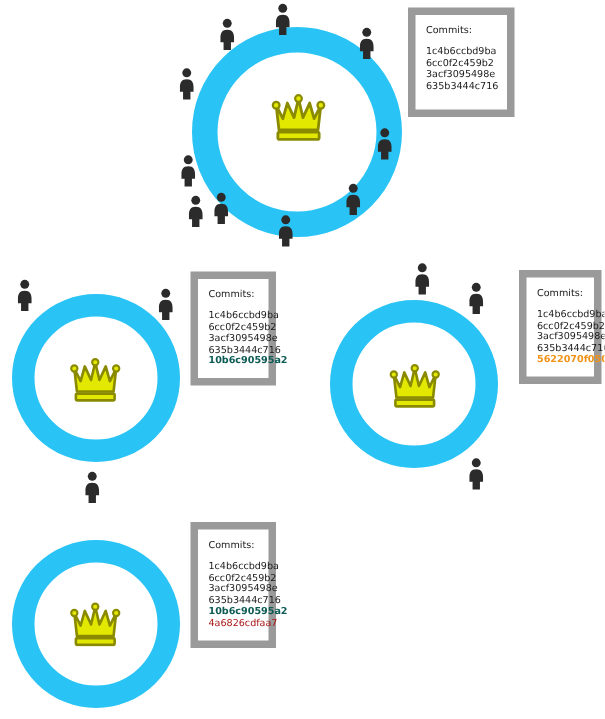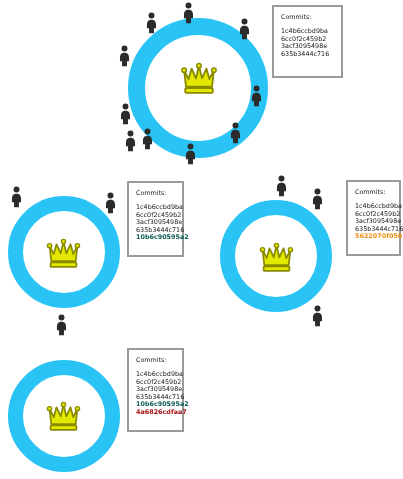--- a/index.html
+++ b/index.html
@@ -46,21 +46,21 @@
   .person {
     position: absolute;
     display: block;
   }
 
   
   .commits-box {
     position: absolute;
     box-sizing: border-box;
     background: #ffffff;
-    border: 2px solid #b91c1c;
+    border: 5px solid #b91c1c;
     padding: 6px 7px 7px 7px;
   }
   .commits-title {
     font-size: 6.4px;
     color: #1a1a1a;
     line-height: 9px;
     margin-bottom: 6px;
     white-space: nowrap;
   }
   .commit-line {
@@ -73,21 +73,21 @@
   .commit-line.hl-teal {
     color: #0d5b55;
     font-weight: bold;
   }
   .commit-line.hl-orange {
     color: #f09316;
     font-weight: bold;
   }
   .commit-line.hl-red {
     color: #a81414;
-    font-weight: bold;
+    font-weight: normal;
   }
 </style>
 </head>
 <body>
 
 <div class="stage" id="stage">
     <div class="cluster" style="left: 0px; top: 0px; width: 403px; height: 479px; pointer-events: none;">
       <div class="ring" style="left: 128px; top: 18px; width: 140px; height: 140px; border: 17px solid rgb(41, 196, 245);"></div>
       <div class="crown" style="left: 180px; top: 62px;"><svg viewBox="0 0 100 86" width="38" height="32">
           <path d="M10 22 L22 46 L30 18 L42 44 L50 10 L58 44 L70 18 L78 46 L90 22 L85 66 L15 66 Z" fill="#e3e800" stroke="#8a8a00" stroke-width="5" stroke-linejoin="round"></path>

